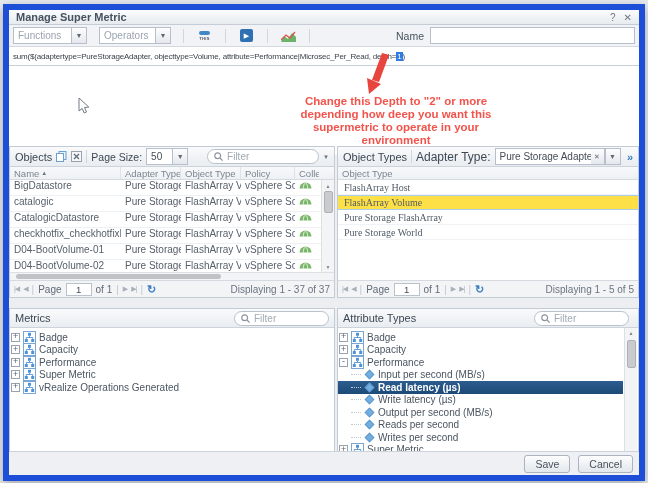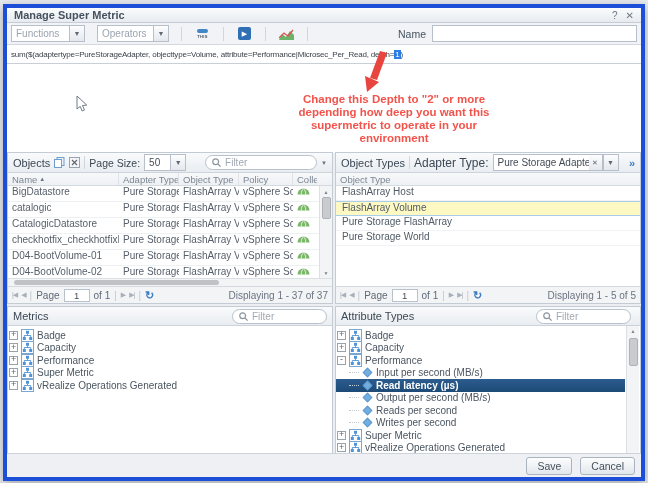--- a/index.html
+++ b/index.html
@@ -1,20 +1,20 @@
 <!DOCTYPE html>
 <html><head>
 <meta charset="utf-8">
 <style>
   * { margin:0; padding:0; box-sizing:border-box; }
   html,body { font-family:"Liberation Sans", sans-serif; }
   .stage { position:relative; width:648px; height:483px; background:#e7eaee; overflow:hidden; }
 
   .dialog { position:absolute; left:3px; top:4px; width:642px; height:477px;
-            background:#eceef1; border:4px solid #1d4ed8; box-shadow:0 3px 10px rgba(0,0,0,.3); }
+            background:#eceef1; border:6px solid #1d4ed8; box-shadow:0 3px 10px rgba(0,0,0,.3); }
 
   
   .titlebar { position:absolute; left:0; right:0; top:0; height:15px;
               background:linear-gradient(#fbfcfd,#e7ebef); border-bottom:1px solid #c5ccd5;
               display:flex; align-items:center; padding:0 7px; }
   .titlebar .title { font-size:11px; font-weight:bold; color:#46525f; }
   .titlebar .winbtns { margin-left:auto; display:flex; gap:8px; font-size:10px; color:#6e7884; }
   .titlebar .winbtns span { cursor:default; }
 
   
@@ -46,21 +46,21 @@
 
   
   .workspace { position:absolute; left:0; right:0; top:56px; height:89px; background:#fff; }
   .annotation { position:absolute; left:279px; top:29px; width:216px; text-align:center;
                 font-size:11.5px; font-weight:bold; line-height:13px; color:#f2544c;
                 text-shadow:-1px -1px 1px #fff, 1px -1px 1px #fff, -1px 1px 1px #fff, 1px 1px 1px #fff, 0 0 3px #fff; }
   .overlay { position:absolute; inset:0; pointer-events:none; }
 
   
   .cols { position:absolute; left:0; right:0; display:flex; gap:2px; }
-  .mid { top:144px; height:152px; }
+  .mid { top:136px; height:152px; }
   .bot { top:298px; height:155px; }
   .panel { background:#fff; border:1px solid #c3cbd4; display:flex; flex-direction:column; overflow:hidden; }
   .p-left { flex:0 0 326px; }
   .p-right { flex:1 1 auto; }
   .p-head { flex:0 0 20px; background:linear-gradient(#f9fafb,#e9edf1); border-bottom:1px solid #cdd3da;
             display:flex; align-items:center; padding:0 5px; gap:4px; font-size:11px; color:#3c4854; }
   .p-title { white-space:nowrap; }
   .hsep { width:1px; height:13px; background:#d0d6dd; }
   .filter { display:flex; align-items:center; gap:4px; height:15px; border:1px solid #b9c1cc;
             border-radius:9px; background:#fff; padding:0 6px; font-size:10px; color:#a0a9b3; }
@@ -88,23 +88,23 @@
   .pg-input { width:26px; height:13px; border:1px solid #b9c1cb; font-size:9.5px; text-align:center; color:#434c55; background:#fff; }
   .pg-sep { color:#c2c8cf; }
   .refresh { color:#3d7ec2; font-size:11px; font-weight:bold; }
   .displaying { margin-left:auto; font-size:10px; color:#6a7480; white-space:nowrap; }
 
   
   .ot-combo .field { color:#434c55; width:96px; }
   .ot-combo .xbtn { width:14px; background:linear-gradient(#fdfdfe,#e4e8ed); border:1px solid #b7bfca;
                     border-left:none; font-size:7px; color:#5f6873; display:flex; align-items:center; justify-content:center; }
   .chev { margin-left:auto; color:#3a7bbf; font-size:11px; font-weight:bold; }
-  .ot-row { height:15px; display:flex; padding:0 6px; font-size:10px; color:#515b66;
-            border-bottom:1px solid #f0f2f5; white-space:nowrap; }
-  .ot-row.sel { background:#fef9c3; border-top:1px solid #aacdea; border-bottom:1px solid #aacdea; }
+  .ot-row { height:15px; display:flex; align-items:center; padding:0 6px; font-size:10px; color:#515b66;
+            border-bottom:1px solid #f0f2f5; white-space:nowrap;font-family:Liberation Serif, serif; }
+  .ot-row.sel { background:#fde047; border-top:1px solid #aacdea; border-bottom:1px solid #aacdea; }
   .ot-body { flex:1 1 auto; overflow:hidden; }
 
   
   .tree { flex:1 1 auto; position:relative; padding:3px 0 0 0; overflow:hidden; }
   .tree-row { display:flex; align-items:center; height:12.5px; gap:3px; font-size:10px; color:#4a5560; white-space:nowrap; padding-left:1px; }
   .attr .tree-row { margin-right:15px; }
   .tree-row.sel { background:linear-gradient(#2c5d8f,#1d4a77); color:#fff; font-weight:bold; }
   .toggle { flex:0 0 9px; width:9px; height:9px; border:1px solid #9aa3ad; background:#fff; position:relative; }
   .toggle::before { content:"+"; position:absolute; left:1px; top:-2.5px; font-size:9px; color:#5f6873; }
   .toggle.open::before { content:"-"; left:2px; }
@@ -567,20 +567,26 @@
             <span class="tree-label">Input per second (MB/s)</span>
           </div>
 
           <div class="tree-row sel">
 
             <span class="connector"></span>
             <span class="diamond"></span>
             <span class="tree-label">Read latency (µs)</span>
           </div>
 
+          <div class="tree-row">
+
+            <span class="connector"></span>
+            <span class="diamond"></span>
+            <span class="tree-label">Write latency (µs)</span>
+          </div>
 
           <div class="tree-row">
 
             <span class="connector"></span>
             <span class="diamond"></span>
             <span class="tree-label">Output per second (MB/s)</span>
           </div>
 
           <div class="tree-row">
 

